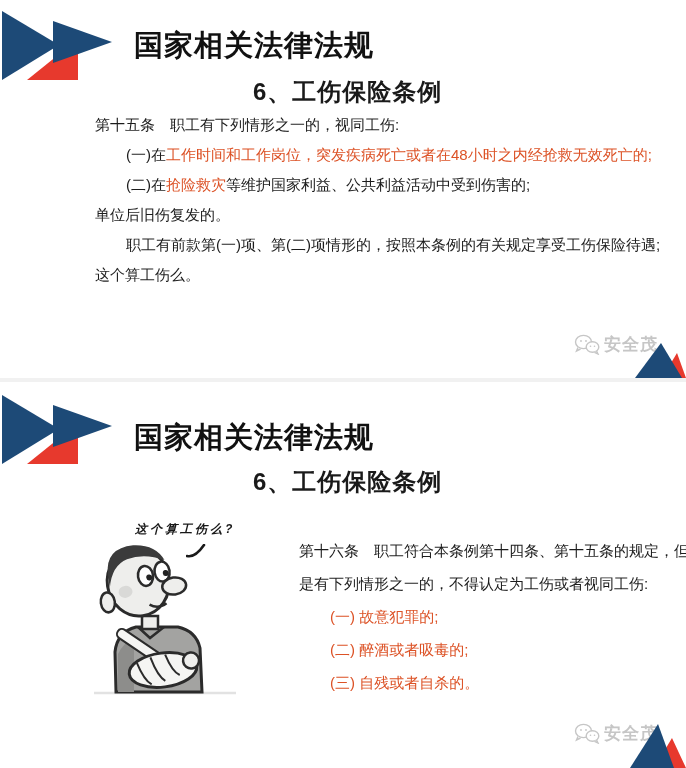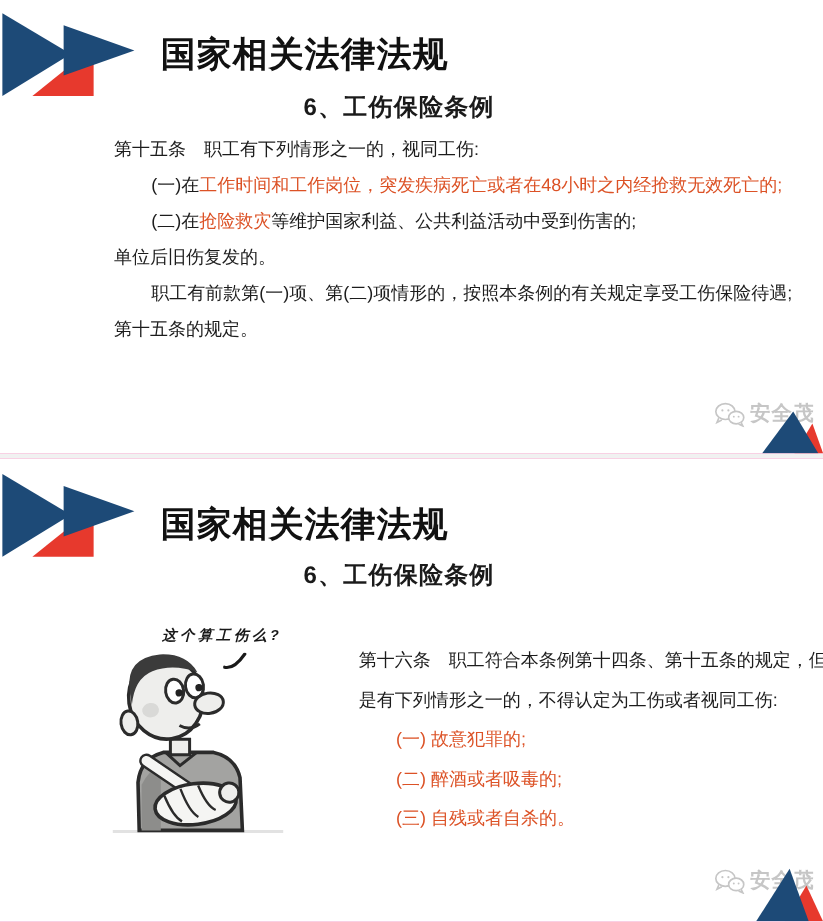--- a/index.html
+++ b/index.html
@@ -2,37 +2,37 @@
 <html style="--navy: #1d4a77; --red: #e7392d; --orange: #dc5226; --ink: #1c1c1c; --wm: #c6c6c6;"><head>
 <meta charset="utf-8">
 <style>
   :root{
     --navy:#1d4a77; --red:#e7392d; --orange:#dc5226;
     --ink:#1c1c1c; --wm:#c6c6c6;
   }
   *{box-sizing:border-box;margin:0;padding:0;}
   html,body{background:#fff;}
   body{font-family:"Liberation Sans","DejaVu Sans",sans-serif;}
-  .page{position:relative;width:686px;height:768px;background:#ec4899;overflow:hidden;}
+  .page{position:relative;width:686px;height:768px;background:#0f766e;overflow:hidden;}
   .slide{position:relative;width:686px;background:#fff;overflow:hidden;}
   .slide1{height:378px;}
   .slide2{height:386px;}
   .divider{width:686px;height:4px;background:#f1f1f1;}
 
   .logo{position:absolute;left:0;top:6px;}
   .f-navy{fill:var(--navy);} .f-red{fill:var(--red);}
 
   .title{
     position:absolute;left:134px;top:26px;
     font-size:29px;font-weight:bold;color:#111;
     letter-spacing:1px;white-space:nowrap;
   }
   .subtitle{
     position:absolute;left:253px;top:76px;
-    font-size:20px;font-weight:bold;color:#1a1a1a;
+    font-size:24px;font-weight:bold;color:#1a1a1a;
     letter-spacing:1px;white-space:nowrap;
   }
   .slide2 .title{top:36px;}
   .slide2 .subtitle{top:84px;}
 
   .body-text{
     position:absolute;color:var(--ink);
     font-size:15px;font-weight:normal;
   }
   .body1{left:95px;top:110px;width:565px;line-height:30px;}
@@ -43,21 +43,21 @@
 
   .speech{
     position:absolute;left:135px;top:139px;
     font-size:12px;font-weight:bold;font-style:italic;
     letter-spacing:3px;color:#181818;white-space:nowrap;
   }
   .speech-stroke{position:absolute;left:186px;top:162px;}
   .cartoon-svg{position:absolute;left:88px;top:150px;}
 
   .watermark{
-    position:absolute;left:595px;display:flex;align-items:flex-end;gap:4px;
+    position:absolute;left:574px;display:flex;align-items:center;gap:4px;
     color:var(--wm);font-size:17px;font-weight:bold;letter-spacing:1px;
     white-space:nowrap;z-index:1;
   }
   .slide1 .watermark{top:333px;}
   .slide2 .watermark{top:340px;}
 
   .corner{position:absolute;right:0;bottom:0;z-index:2;}
 </style>
 </head>
 <body>
@@ -74,21 +74,21 @@
 
     <h1 class="title">国家相关法律法规</h1>
     <h2 class="subtitle">6、工伤保险条例</h2>
 
     <div class="body-text body1" id="body1">
         <div class="bline"><span>第十五条　职工有下列情形之一的，视同工伤:</span></div>
         <div class="bline ind"><span>(一)在</span><span class="hl">工作时间和工作岗位，突发疾病死亡或者在48小时之内经抢救无效死亡的;</span></div>
         <div class="bline ind"><span>(二)在</span><span class="hl">抢险救灾</span><span>等维护国家利益、公共利益活动中受到伤害的;</span></div>
         <div class="bline"><span>单位后旧伤复发的。</span></div>
         <div class="bline ind"><span>职工有前款第(一)项、第(二)项情形的，按照本条例的有关规定享受工伤保险待遇;</span></div>
-        <div class="bline"><span>第十五条的规定。</span></div>
+        <div class="bline"><span>这个算工伤么。</span></div>
       </div>
 
     <div class="watermark">
       <svg width="26" height="21" viewBox="0 0 26 21" fill="none" stroke="#c6c6c6" stroke-width="1.4">
         <ellipse cx="9.5" cy="8" rx="8" ry="6.6"></ellipse>
         <path d="M4,13.5 L2.5,17 L6.5,15" fill="#fff" stroke="#c6c6c6"></path>
         <ellipse cx="18.5" cy="13" rx="6.3" ry="5.2" fill="#fff"></ellipse>
         <path d="M22.5,17 L24,20 L20.5,18.4" fill="#fff" stroke="#c6c6c6"></path>
         <circle cx="7" cy="7" r="0.9" fill="#c6c6c6" stroke="none"></circle>
         <circle cx="12" cy="7" r="0.9" fill="#c6c6c6" stroke="none"></circle>

